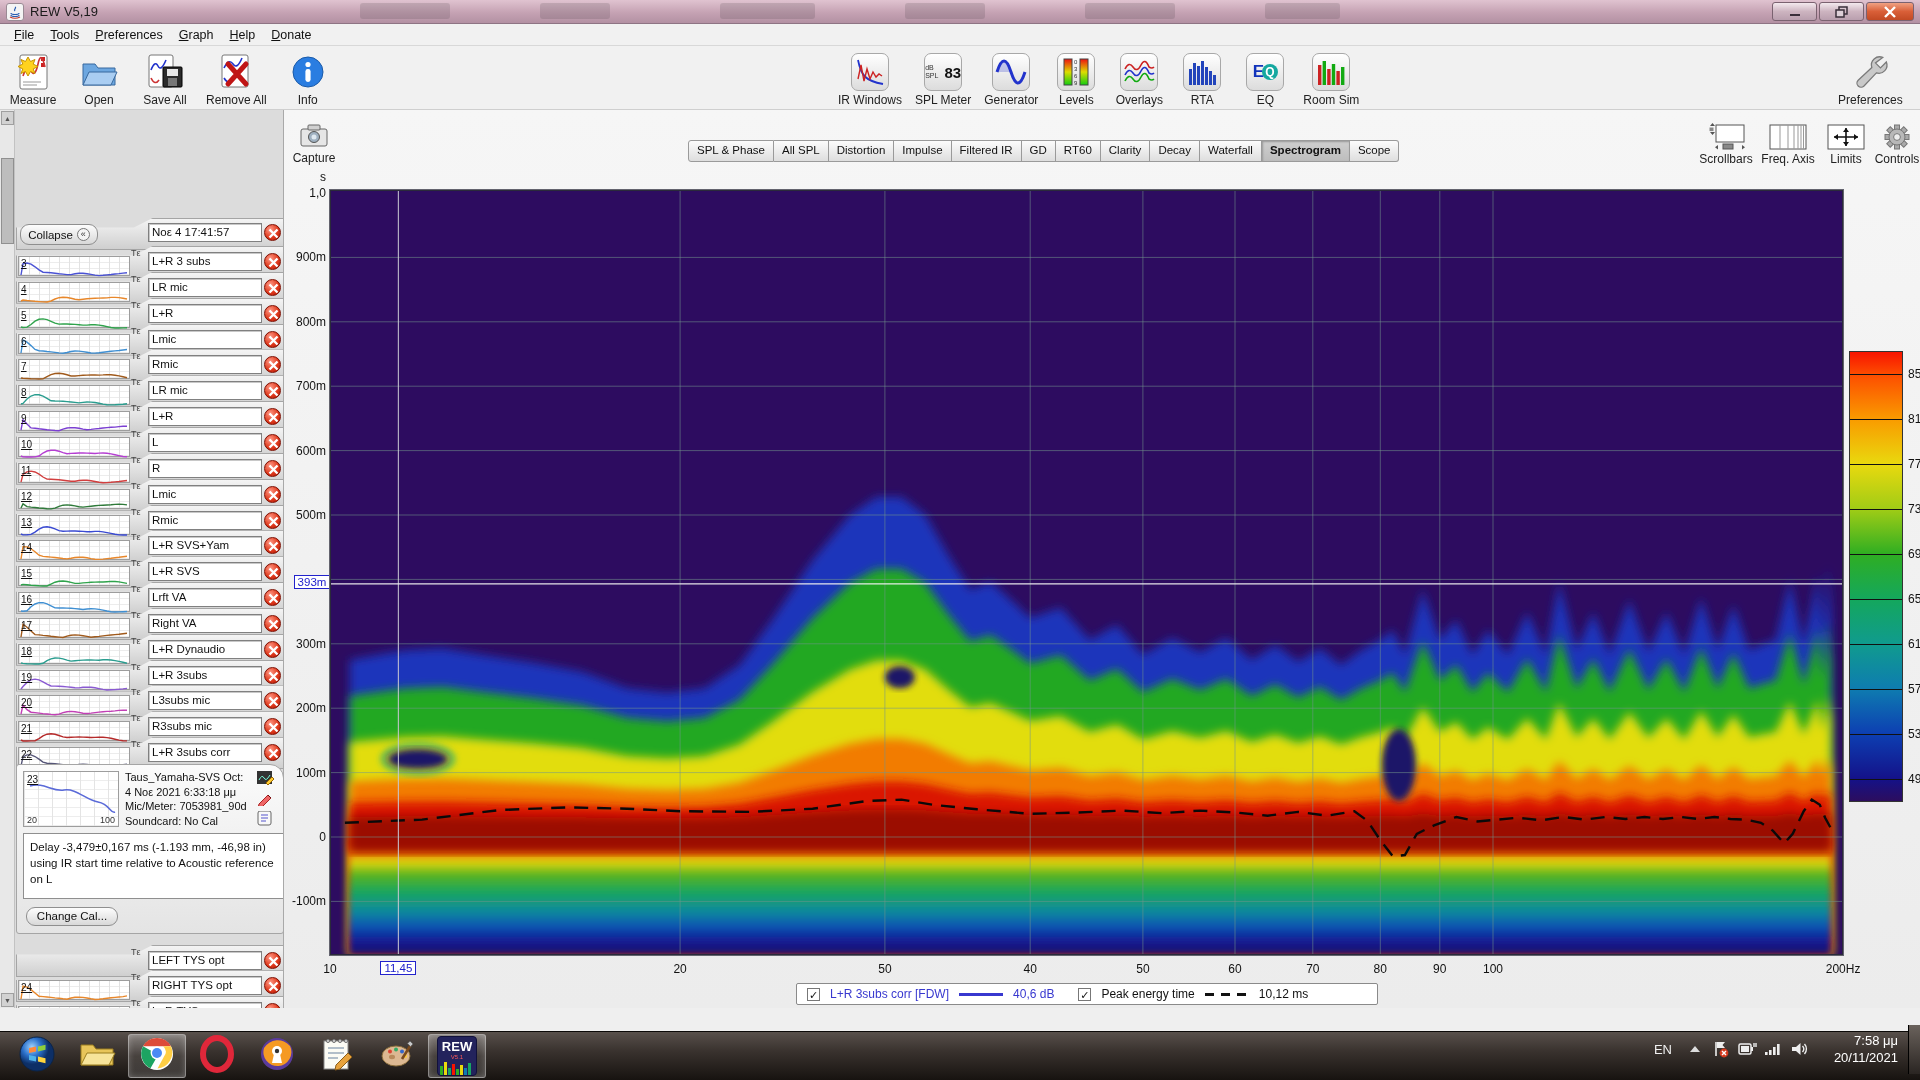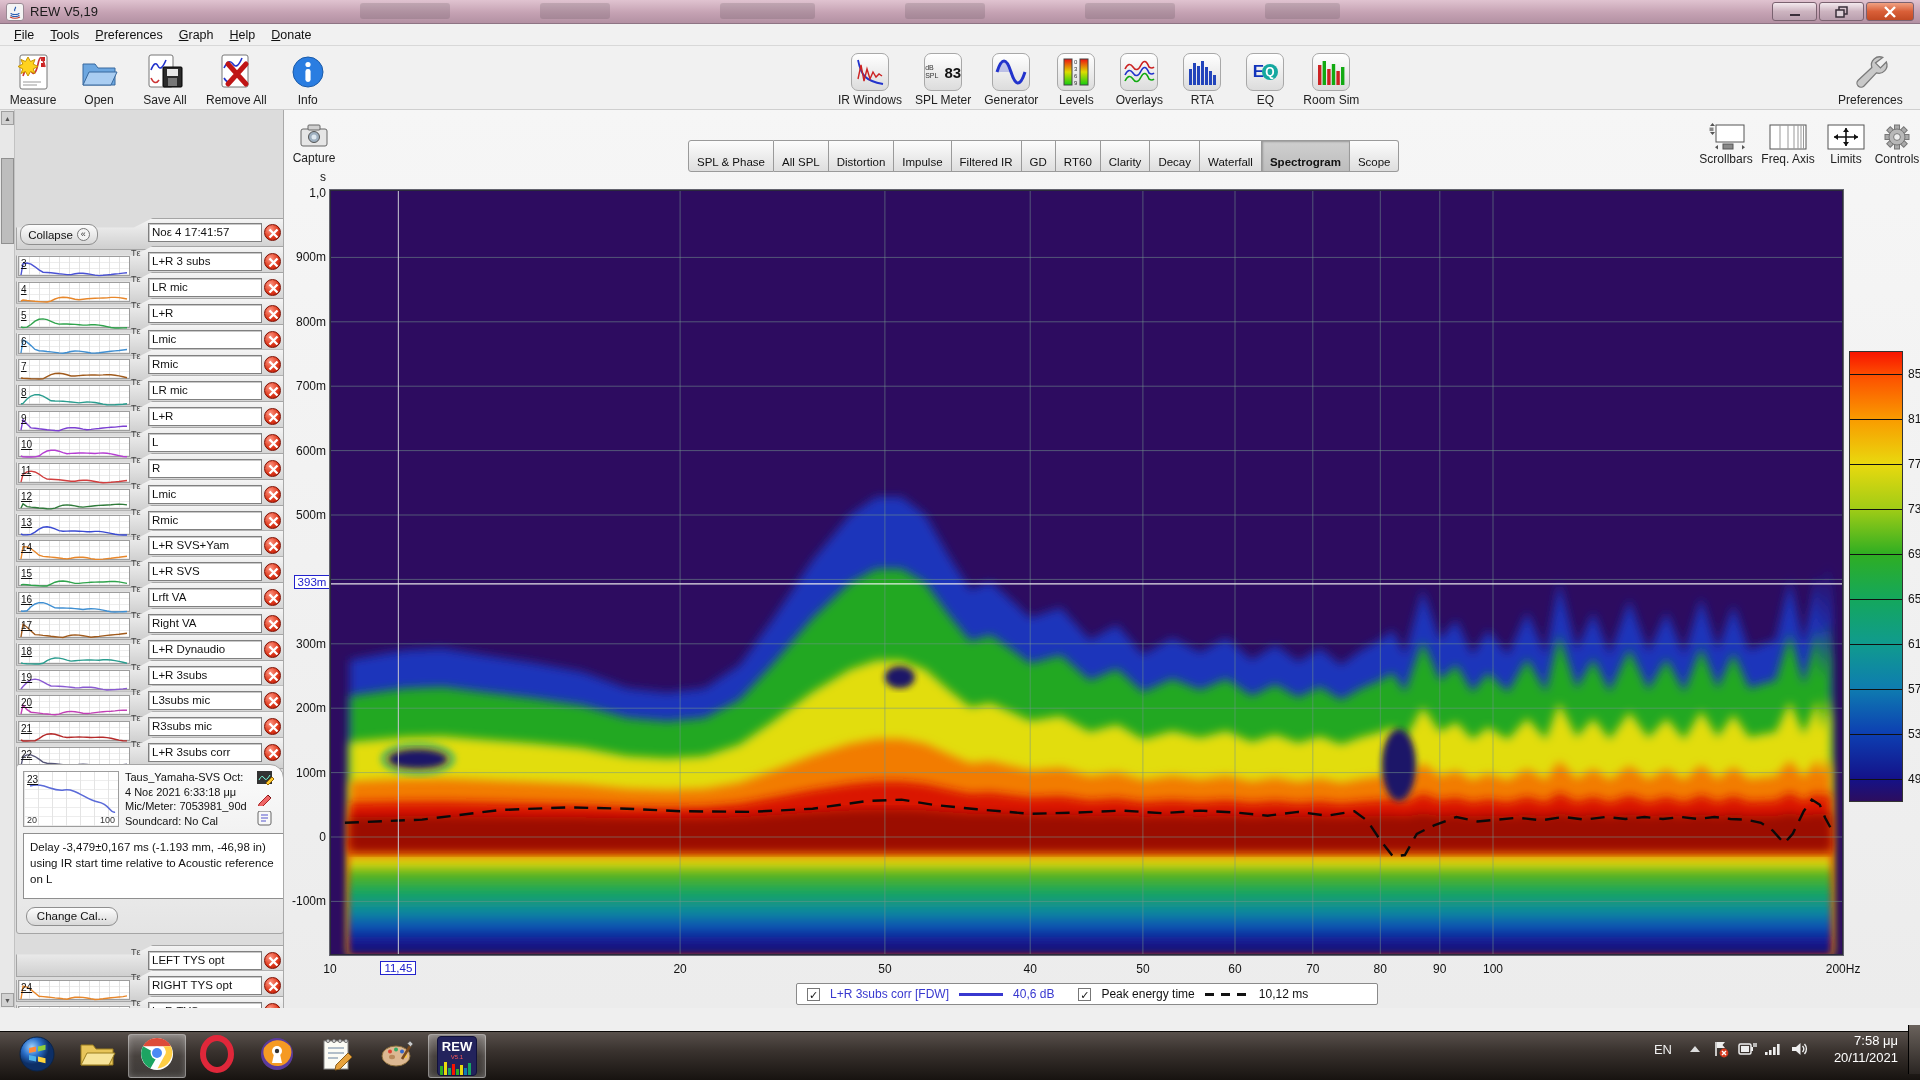--- a/index.html
+++ b/index.html
@@ -80,21 +80,21 @@
   #statusbar{position:absolute;left:0;top:1008px;width:1920px;height:23px;background:#f0f0f0;
     border-top:1px solid #9e9e9e;font-size:12px;color:#111}
   .st-cell{position:absolute;top:0;height:23px;line-height:22px;padding-left:7px;border-right:1px solid #b5b5b5}
 
   
   #graphpanel{position:absolute;left:284px;top:110px;width:1636px;height:898px;
     background:linear-gradient(#f6f6f6,#ececec)}
   #capture-btn{position:absolute;left:292px;top:122px;width:44px;height:48px;text-align:center;font-size:12px;color:#222}
   #tabsbar{position:absolute;left:688px;top:140px;display:flex}
   .tab{height:22px;border:1px solid #9a9a9a;border-left:none;background:linear-gradient(#fcfcfc,#dedede);
-    font-size:11.5px;padding:15px 8px;white-space:nowrap;color:#111}
+    font-size:11.5px;padding:3px 8px;white-space:nowrap;color:#111}
   .tab:first-child{border-left:1px solid #9a9a9a;border-radius:3px 0 0 3px}
   .tab:last-child{border-radius:0 3px 3px 0}
   .tab.active{background:linear-gradient(#cfcfcf,#bdbdbd);box-shadow:inset 1px 1px 2px #999;font-weight:bold}
   .gr-btn{position:absolute;top:122px;width:58px;text-align:center;font-size:12px;color:#222}
   .gr-btn .ic{height:30px;display:flex;align-items:center;justify-content:center}
   #prefs-btn{display:flex;flex-direction:column;align-items:center;font-size:12px;color:#222}
 
   #plot{position:absolute;left:330px;top:190px;width:1513px;height:765px;box-shadow:0 0 0 1px #63636e}
   .ytick{position:absolute;width:58px;text-align:right;font-size:12px;color:#111}
   .xtick{position:absolute;width:56px;text-align:center;font-size:12px;color:#111}

